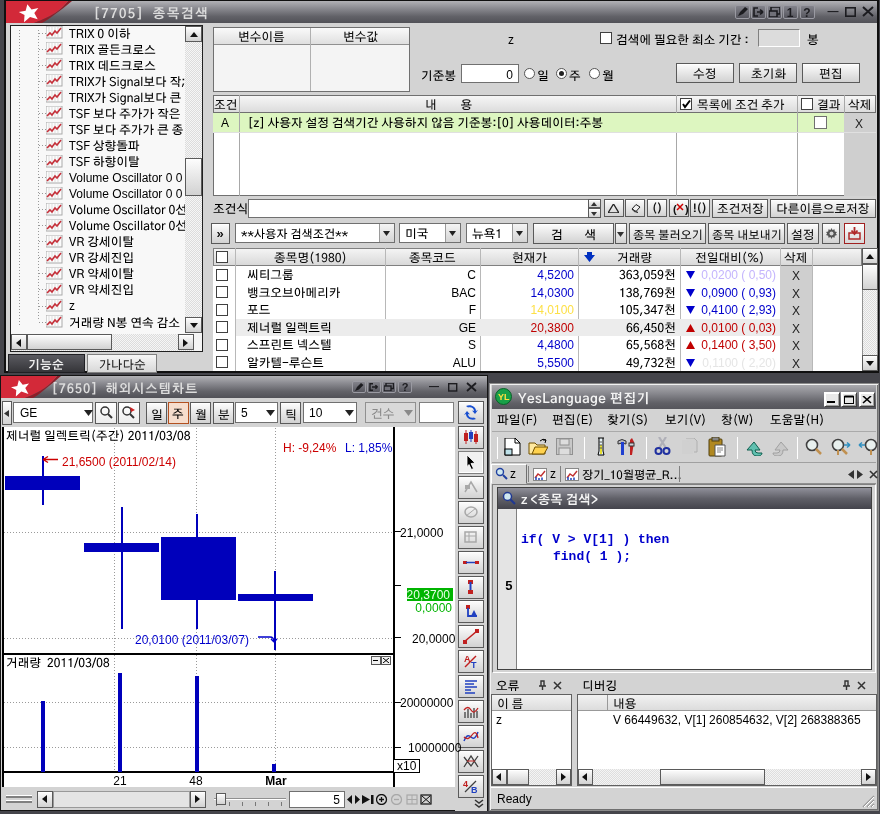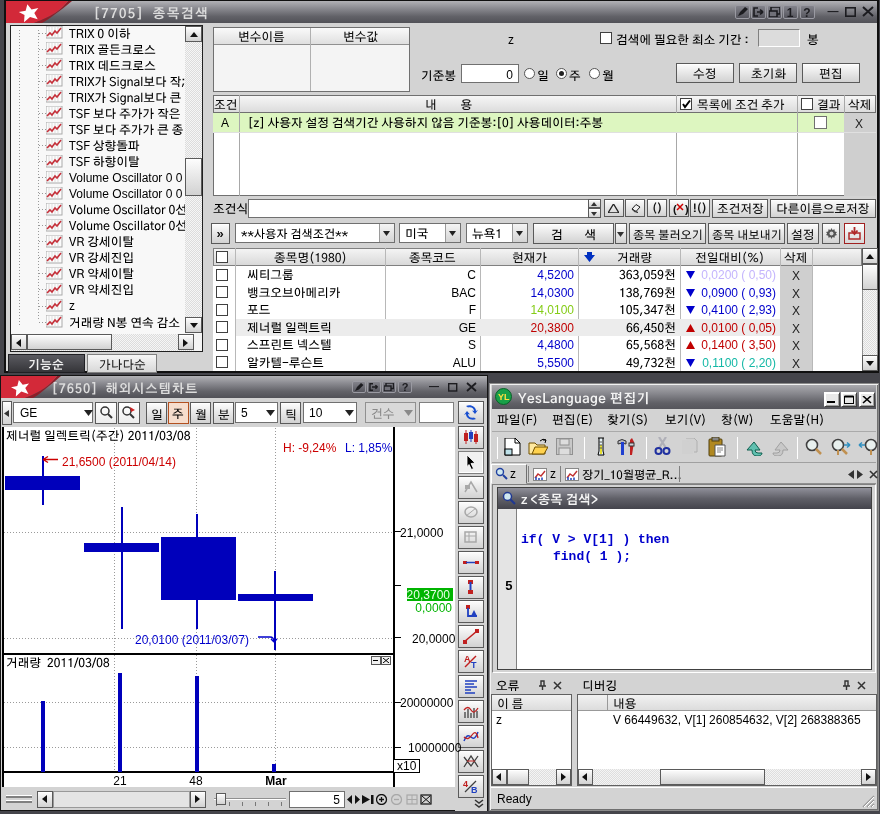--- a/index.html
+++ b/index.html
@@ -452,21 +452,21 @@
 <svg class="b" style="left:686px;top:288.5px" width="9" height="8" viewBox="0 0 9 8">
     <path d="M0 0 H9 L4.5 8 Z" fill="#0000cc"></path>
   </svg>
 <div class="tx" style="left:776px;top:285.5px;font:12px 'Liberation Sans',sans-serif;color:#0000cc;transform:translateX(-100%);">0,0900 ( 0,93)</div>
 <div class="tx" style="left:796px;top:286.5px;font:12px 'Liberation Sans',sans-serif;color:#222;transform:translateX(-50%);">X</div>
 <div class="b" style="left:216px;top:303.5px;width:12px;height:12px;background:#fff;border:1px solid #404040"></div>
 <svg class="t" style="left:247.0px;top:314.0px">
     <path d="M0.5 -0.2V-1.1H5.3V-4.3H6.4V-1.1H11.1V-0.2ZM1.5 -3.6V-4.6H3.2V-8H1.7V-9H10V-8H8.5V-4.6H10.2V-3.6ZM4.2 -4.6H7.5V-8H4.2Z M12.2 -0.3V-1.2H22.8V-0.3ZM13.8 -3.8V-8.9H21.3V-7.9H14.9V-4.7H21.4V-3.8Z" fill="#000"></path>
   </svg>
 <div class="tx" style="left:476px;top:303.0px;font:12px 'Liberation Sans',sans-serif;color:#000;transform:translateX(-100%);">F</div>
-<div class="tx" style="left:574px;top:303.0px;font:12px 'Liberation Sans',sans-serif;color:#84cc16;transform:translateX(-100%);">14,0100</div>
+<div class="tx" style="left:574px;top:303.0px;font:12px 'Liberation Sans',sans-serif;color:#fde047;transform:translateX(-100%);">14,0100</div>
 <svg class="t" style="left:619.4px;top:314.0px">
     <path d="M1.1 -6.7V-7.5H1.5Q2.5 -7.5 2.9 -7.9Q3.3 -8.2 3.3 -8.8V-9H4.3V0.1H3.1V-6.7Z M8.5 -4.5Q8.5 -3.4 8.7 -2.6Q8.8 -1.7 9.2 -1.2Q9.6 -0.7 10.2 -0.7Q10.7 -0.7 11 -1Q11.3 -1.3 11.5 -1.9Q11.7 -2.4 11.8 -3.1Q11.8 -3.7 11.8 -4.5Q11.8 -6.2 11.4 -7.2Q11 -8.2 10.2 -8.2Q9.3 -8.2 8.9 -7.2Q8.5 -6.2 8.5 -4.5ZM7.3 -4.5Q7.3 -5.7 7.6 -6.7Q7.8 -7.6 8.2 -8.2Q8.7 -8.7 9.1 -8.9Q9.6 -9.2 10.2 -9.2Q11.5 -9.2 12.3 -7.9Q13 -6.7 13 -4.5Q13 -2.4 12.3 -1.1Q11.6 0.2 10.2 0.2Q9.6 0.2 9.2 -0Q8.7 -0.3 8.2 -0.8Q7.8 -1.3 7.6 -2.3Q7.3 -3.2 7.3 -4.5Z M14.1 -1.5 15 -1.9Q15.3 -1.3 15.7 -1Q16.2 -0.7 16.7 -0.7Q17.6 -0.7 18 -1.3Q18.5 -1.8 18.5 -2.7Q18.5 -3.6 18 -4.2Q17.5 -4.7 16.7 -4.7Q15.8 -4.7 15.1 -3.9L14.4 -4.2L14.8 -8.9H19.2V-8H15.9L15.6 -5.2Q16.2 -5.6 17.1 -5.6Q18.2 -5.6 19 -4.9Q19.7 -4.1 19.7 -2.7Q19.7 -1.5 18.9 -0.7Q18.2 0.2 16.8 0.2Q15.8 0.2 15.1 -0.3Q14.4 -0.7 14.1 -1.5Z M20.9 2 21.9 -1.5H23.4L21.8 2Z M25 -1.6 25.9 -2Q26.5 -0.7 27.8 -0.7Q28.6 -0.7 29.1 -1.2Q29.6 -1.7 29.6 -2.5Q29.6 -3.3 29.1 -3.8Q28.5 -4.2 27.7 -4.2Q27.3 -4.2 26.9 -4.2V-5.1Q27.2 -5.1 27.6 -5.1Q28.3 -5.1 28.8 -5.5Q29.3 -6 29.3 -6.7Q29.3 -7.4 28.9 -7.8Q28.5 -8.2 27.8 -8.2Q26.7 -8.2 26.2 -6.9L25.2 -7.2Q25.5 -8.1 26.2 -8.6Q26.8 -9.2 27.8 -9.2Q29.1 -9.2 29.8 -8.5Q30.5 -7.8 30.5 -6.8Q30.5 -6.1 30.1 -5.5Q29.7 -5 29.1 -4.7Q29.8 -4.5 30.3 -4Q30.8 -3.4 30.8 -2.5Q30.8 -1.2 30 -0.5Q29.2 0.2 27.8 0.2Q26.8 0.2 26 -0.3Q25.3 -0.9 25 -1.6Z M31.6 -2.9 35.7 -9H36.7V-2.9H37.9V-2H36.7V0.1H35.6V-2H31.6ZM32.7 -2.9H35.6V-6Q35.6 -6.7 35.6 -7.3H35.6Q35.6 -7.3 34.8 -6.2Z M38.7 -8V-8.9H44.2V-8.2Q42 -4.5 40.9 0.1H39.8Q40.6 -3.9 42.9 -8Z M47.8 0.8V-2.2H48.9V-0.1H55.5V0.8ZM52 -4.8V-5.8H54V-9.8H55.1V-1.6H54V-4.8ZM47.4 -8.6V-9.5H51.4V-8.6ZM45.7 -3.2Q46.8 -3.6 47.8 -4.4Q48.7 -5.2 48.8 -6V-6.7H46.2V-7.6H52.5V-6.7H50V-6.1Q50 -5.3 50.9 -4.5Q51.7 -3.8 52.7 -3.4L52 -2.7Q51.4 -3 50.6 -3.5Q49.8 -4.1 49.4 -4.7Q49 -4.1 48.1 -3.4Q47.2 -2.8 46.4 -2.5Z" fill="#000"></path>
   </svg>
 <svg class="b" style="left:686px;top:306.0px" width="9" height="8" viewBox="0 0 9 8">
     <path d="M0 0 H9 L4.5 8 Z" fill="#0000cc"></path>
   </svg>
 <div class="tx" style="left:776px;top:303.0px;font:12px 'Liberation Sans',sans-serif;color:#0000cc;transform:translateX(-100%);">0,4100 ( 2,93)</div>
 <div class="tx" style="left:796px;top:304.0px;font:12px 'Liberation Sans',sans-serif;color:#222;transform:translateX(-50%);">X</div>
 <div class="b" style="left:236px;top:318.5px;width:544px;height:17px;background:#ececec"></div>
 <div class="b" style="left:216px;top:321.0px;width:12px;height:12px;background:#fff;border:1px solid #404040"></div>
@@ -474,21 +474,21 @@
     <path d="M9.2 1.1V-9.8H10.2V1.1ZM5.2 -4.7V-5.7H6.9V-9.5H7.9V0.6H6.9V-4.7ZM0.4 -1.3Q2.9 -3.4 2.9 -6.1V-7.8H1V-8.7H5.9V-7.8H4V-6.2Q4 -5.4 4.2 -4.7Q4.5 -3.9 4.8 -3.3Q5.2 -2.8 5.5 -2.4Q5.9 -2 6.2 -1.6L5.5 -1Q4.9 -1.5 4.3 -2.3Q3.7 -3.1 3.5 -3.8Q3.2 -3.1 2.6 -2.1Q1.9 -1.2 1.3 -0.6Z M17.4 -5.2V-6.3H20.6V-9.8H21.7V1.1H20.6V-5.2ZM13.3 -1.4V-9H14.4V-2.4H14.8Q16.8 -2.4 19.4 -2.7V-1.7Q16.9 -1.4 13.9 -1.4Z M26 1V-1.8H32.5V-2.8H25.9V-3.7H33.6V-1H27.1V0.1H33.9V1ZM30.6 -6.8V-7.8H32.5V-9.8H33.6V-4.2H32.5V-6.8ZM24.7 -4.6V-7.5H29.1V-8.6H24.7V-9.4H30.2V-6.6H25.8V-5.5H26.2Q28.9 -5.5 31 -5.7V-4.9Q28.7 -4.6 25.3 -4.6Z M40.6 0.9V-2H47.1V-3H40.5V-3.9H48.2V-1.1H41.7V-0H48.5V0.9ZM47.1 -4.4V-9.8H48.2V-4.4ZM39.1 -7.2Q39.1 -8.3 39.9 -9Q40.8 -9.6 42 -9.6Q43.3 -9.6 44.1 -9Q44.9 -8.3 44.9 -7.2Q44.9 -6.2 44.1 -5.5Q43.3 -4.9 42 -4.9Q40.7 -4.9 39.9 -5.5Q39.1 -6.2 39.1 -7.2ZM40.3 -7.2Q40.3 -6.6 40.8 -6.2Q41.2 -5.7 42 -5.7Q42.8 -5.7 43.3 -6.2Q43.8 -6.6 43.8 -7.2Q43.8 -7.9 43.3 -8.3Q42.8 -8.7 42 -8.7Q41.3 -8.7 40.8 -8.3Q40.3 -7.9 40.3 -7.2Z M52.1 -1.2V-2.1H59.9V1.1H58.8V-1.2ZM58.9 -2.7V-9.8H59.9V-2.7ZM55.6 -6V-7H56.8V-9.7H57.7V-2.9H56.8V-6ZM51 -3.4V-6.8H54.2V-8.3H50.9V-9.2H55.3V-5.9H52V-4.3H52.3Q54.3 -4.3 55.9 -4.5V-3.7Q53.8 -3.4 51.5 -3.4Z M61.8 -0.1V-1.1H72.4V-0.1ZM63.4 -2.9V-8.9H71.1V-8H64.5V-6.4H71V-5.4H64.5V-3.9H71.1V-2.9Z M75.5 -1.3V-2.2H83.1V1.2H82V-1.3ZM82 -2.8V-9.8H83.1V-2.8ZM74.4 -3.6V-6.9H79V-8.4H74.4V-9.2H80.1V-6H75.5V-4.5H76.1Q78.4 -4.5 81.3 -4.8V-3.9Q79.9 -3.8 78 -3.7Q76.2 -3.6 75.2 -3.6Z" fill="#000"></path>
   </svg>
 <div class="tx" style="left:476px;top:320.5px;font:12px 'Liberation Sans',sans-serif;color:#000;transform:translateX(-100%);">GE</div>
 <div class="tx" style="left:574px;top:320.5px;font:12px 'Liberation Sans',sans-serif;color:#c00000;transform:translateX(-100%);">20,3800</div>
 <svg class="t" style="left:626.2px;top:331.5px">
     <path d="M1.8 -2.8Q1.8 -1.9 2.3 -1.3Q2.7 -0.7 3.5 -0.7Q4.2 -0.7 4.7 -1.3Q5.1 -1.9 5.1 -2.8Q5.1 -3.8 4.7 -4.3Q4.2 -4.9 3.5 -4.9Q2.7 -4.9 2.3 -4.3Q1.8 -3.7 1.8 -2.8ZM0.6 -4Q0.6 -5 0.8 -5.9Q0.9 -6.8 1.3 -7.5Q1.7 -8.3 2.3 -8.7Q2.9 -9.2 3.8 -9.2Q5.4 -9.2 6.2 -7.5L5.3 -7.1Q4.7 -8.2 3.8 -8.2Q2.3 -8.2 1.9 -5.7Q1.7 -5 1.7 -4.6Q2 -5.2 2.5 -5.5Q3 -5.8 3.6 -5.8Q4.8 -5.8 5.5 -5Q6.3 -4.1 6.3 -2.8Q6.3 -1.5 5.6 -0.7Q4.8 0.2 3.5 0.2Q2.2 0.2 1.4 -0.7Q0.6 -1.7 0.6 -4Z M8.6 -2.8Q8.6 -1.9 9 -1.3Q9.5 -0.7 10.3 -0.7Q11 -0.7 11.5 -1.3Q11.9 -1.9 11.9 -2.8Q11.9 -3.8 11.5 -4.3Q11 -4.9 10.2 -4.9Q9.5 -4.9 9 -4.3Q8.6 -3.7 8.6 -2.8ZM7.4 -4Q7.4 -5 7.5 -5.9Q7.7 -6.8 8.1 -7.5Q8.4 -8.3 9.1 -8.7Q9.7 -9.2 10.6 -9.2Q12.2 -9.2 13 -7.5L12.1 -7.1Q11.5 -8.2 10.6 -8.2Q9 -8.2 8.6 -5.7Q8.5 -5 8.5 -4.6Q8.7 -5.2 9.2 -5.5Q9.7 -5.8 10.4 -5.8Q11.6 -5.8 12.3 -5Q13.1 -4.1 13.1 -2.8Q13.1 -1.5 12.3 -0.7Q11.6 0.2 10.3 0.2Q9 0.2 8.2 -0.7Q7.4 -1.7 7.4 -4Z M14.1 2 15.2 -1.5H16.6L15 2Z M18.1 -2.9 22.1 -9H23.1V-2.9H24.4V-2H23.1V0.1H22V-2H18.1ZM19.2 -2.9H22V-6Q22 -6.7 22 -7.3H22Q22 -7.3 21.3 -6.2Z M25.1 -1.5 26.1 -1.9Q26.3 -1.3 26.8 -1Q27.2 -0.7 27.8 -0.7Q28.6 -0.7 29.1 -1.3Q29.5 -1.8 29.5 -2.7Q29.5 -3.6 29 -4.2Q28.5 -4.7 27.7 -4.7Q26.8 -4.7 26.1 -3.9L25.4 -4.2L25.9 -8.9H30.2V-8H26.9L26.6 -5.2Q27.2 -5.6 28.1 -5.6Q29.2 -5.6 30 -4.9Q30.7 -4.1 30.7 -2.7Q30.7 -1.5 30 -0.7Q29.2 0.2 27.8 0.2Q26.8 0.2 26.1 -0.3Q25.5 -0.7 25.1 -1.5Z M33.1 -4.5Q33.1 -3.4 33.3 -2.6Q33.4 -1.7 33.8 -1.2Q34.2 -0.7 34.8 -0.7Q35.2 -0.7 35.6 -1Q35.9 -1.3 36.1 -1.9Q36.3 -2.4 36.4 -3.1Q36.4 -3.7 36.4 -4.5Q36.4 -6.2 36 -7.2Q35.6 -8.2 34.8 -8.2Q33.9 -8.2 33.5 -7.2Q33.1 -6.2 33.1 -4.5ZM31.9 -4.5Q31.9 -5.7 32.2 -6.7Q32.4 -7.6 32.8 -8.2Q33.2 -8.7 33.7 -8.9Q34.2 -9.2 34.8 -9.2Q36.1 -9.2 36.9 -7.9Q37.6 -6.7 37.6 -4.5Q37.6 -2.4 36.9 -1.1Q36.2 0.2 34.8 0.2Q34.2 0.2 33.7 -0Q33.3 -0.3 32.8 -0.8Q32.4 -1.3 32.2 -2.3Q31.9 -3.2 31.9 -4.5Z M41 0.8V-2.2H42.1V-0.1H48.7V0.8ZM45.2 -4.8V-5.8H47.2V-9.8H48.3V-1.6H47.2V-4.8ZM40.7 -8.6V-9.5H44.6V-8.6ZM39 -3.2Q40 -3.6 41 -4.4Q42 -5.2 42 -6V-6.7H39.4V-7.6H45.7V-6.7H43.2V-6.1Q43.2 -5.3 44.1 -4.5Q44.9 -3.8 45.9 -3.4L45.3 -2.7Q44.6 -3 43.8 -3.5Q43 -4.1 42.6 -4.7Q42.2 -4.1 41.3 -3.4Q40.4 -2.8 39.6 -2.5Z" fill="#000"></path>
   </svg>
 <svg class="b" style="left:686px;top:323.5px" width="9" height="8" viewBox="0 0 9 8">
     <path d="M4.5 0 L9 8 H0 Z" fill="#c00000"></path>
   </svg>
-<div class="tx" style="left:776px;top:320.5px;font:12px 'Liberation Sans',sans-serif;color:#c00000;transform:translateX(-100%);">0,0100 ( 0,05)</div>
+<div class="tx" style="left:776px;top:320.5px;font:12px 'Liberation Sans',sans-serif;color:#c00000;transform:translateX(-100%);">0,0100 ( 0,03)</div>
 <div class="tx" style="left:796px;top:321.5px;font:12px 'Liberation Sans',sans-serif;color:#222;transform:translateX(-50%);">X</div>
 <div class="b" style="left:216px;top:338.5px;width:12px;height:12px;background:#fff;border:1px solid #404040"></div>
 <svg class="t" style="left:247.0px;top:349.0px">
     <path d="M0.5 -0.3V-1.2H11.1V-0.3ZM1.1 -4.1Q2.1 -4.5 3 -5.2Q3.9 -5.8 4.6 -6.8Q5.3 -7.7 5.3 -8.6V-9.1H6.4V-8.6Q6.4 -7.9 6.8 -7.2Q7.2 -6.5 7.9 -5.9Q8.5 -5.3 9.2 -4.9Q9.9 -4.4 10.5 -4.2L9.9 -3.4Q8.8 -3.8 7.6 -4.8Q6.3 -5.8 5.8 -6.8Q5.3 -5.8 4.1 -4.8Q2.9 -3.9 1.7 -3.3Z M12.2 -0.3V-1.2H22.8V-0.3ZM13.1 -3.6V-4.5H14.8V-7.9H13.3V-8.9H21.7V-7.9H20.2V-4.5H21.9V-3.6ZM15.9 -4.5H19.1V-7.9H15.9Z M26.2 0.8V-2.2H27.3V-0.1H33.9V0.8ZM32.4 -1.6V-9.8H33.5V-1.6ZM24.8 -3.1V-6.6H29.4V-8.3H24.8V-9.2H30.5V-5.7H25.9V-3.9H26.5Q29 -3.9 31.7 -4.3V-3.4Q30.3 -3.2 28.4 -3.2Q26.6 -3.1 25.6 -3.1Z M35.5 -0.1V-1.1H46.1V-0.1ZM37.1 -2.9V-8.9H44.8V-8H38.2V-6.4H44.7V-5.4H38.2V-3.9H44.9V-2.9Z M52.1 -1.7V-2.7H59.8V1.2H58.7V-1.7ZM58.8 -3.2V-9.8H59.8V-3.2ZM54.4 -6.8V-7.8H56.6V-9.7H57.6V-3.4H56.6V-6.8ZM51.1 -4.2V-9.2H52.1V-5.1H52.4Q54 -5.1 55.9 -5.3V-4.4Q53.7 -4.2 51.5 -4.2Z M61.8 -0.3V-1.2H72.4V-0.3ZM62.4 -4.1Q63.3 -4.5 64.3 -5.2Q65.2 -5.8 65.9 -6.8Q66.6 -7.7 66.6 -8.6V-9.1H67.7V-8.6Q67.7 -7.9 68.1 -7.2Q68.5 -6.5 69.1 -5.9Q69.8 -5.3 70.5 -4.9Q71.2 -4.4 71.8 -4.2L71.2 -3.4Q70.1 -3.8 68.9 -4.8Q67.6 -5.8 67.1 -6.8Q66.6 -5.8 65.4 -4.8Q64.2 -3.9 63 -3.3Z M75.4 0.9V-1.7H82.2V-2.7H75.4V-3.6H83.3V-1H76.5V0H83.5V0.9ZM82.3 -4V-9.8H83.3V-4ZM78.9 -6.5V-7.4H80.2V-9.7H81.2V-4.2H80.2V-6.5ZM74.3 -4.5V-9.3H78.8V-8.4H75.4V-7.3H78.4V-6.5H75.4V-5.4H75.6Q77.7 -5.4 79.5 -5.6V-4.8Q77.3 -4.5 74.7 -4.5Z" fill="#000"></path>
   </svg>
 <div class="tx" style="left:476px;top:338.0px;font:12px 'Liberation Sans',sans-serif;color:#000;transform:translateX(-100%);">S</div>
 <div class="tx" style="left:574px;top:338.0px;font:12px 'Liberation Sans',sans-serif;color:#0000cc;transform:translateX(-100%);">4,4800</div>
 <svg class="t" style="left:626.2px;top:349.0px">
     <path d="M1.8 -2.8Q1.8 -1.9 2.3 -1.3Q2.7 -0.7 3.5 -0.7Q4.2 -0.7 4.7 -1.3Q5.1 -1.9 5.1 -2.8Q5.1 -3.8 4.7 -4.3Q4.2 -4.9 3.5 -4.9Q2.7 -4.9 2.3 -4.3Q1.8 -3.7 1.8 -2.8ZM0.6 -4Q0.6 -5 0.8 -5.9Q0.9 -6.8 1.3 -7.5Q1.7 -8.3 2.3 -8.7Q2.9 -9.2 3.8 -9.2Q5.4 -9.2 6.2 -7.5L5.3 -7.1Q4.7 -8.2 3.8 -8.2Q2.3 -8.2 1.9 -5.7Q1.7 -5 1.7 -4.6Q2 -5.2 2.5 -5.5Q3 -5.8 3.6 -5.8Q4.8 -5.8 5.5 -5Q6.3 -4.1 6.3 -2.8Q6.3 -1.5 5.6 -0.7Q4.8 0.2 3.5 0.2Q2.2 0.2 1.4 -0.7Q0.6 -1.7 0.6 -4Z M7.3 -1.5 8.3 -1.9Q8.5 -1.3 9 -1Q9.4 -0.7 9.9 -0.7Q10.8 -0.7 11.2 -1.3Q11.7 -1.8 11.7 -2.7Q11.7 -3.6 11.2 -4.2Q10.7 -4.7 9.9 -4.7Q9 -4.7 8.3 -3.9L7.6 -4.2L8.1 -8.9H12.4V-8H9.1L8.8 -5.2Q9.4 -5.6 10.3 -5.6Q11.4 -5.6 12.2 -4.9Q12.9 -4.1 12.9 -2.7Q12.9 -1.5 12.2 -0.7Q11.4 0.2 10 0.2Q9 0.2 8.3 -0.3Q7.7 -0.7 7.3 -1.5Z M14.1 2 15.2 -1.5H16.6L15 2Z M18.3 -1.5 19.3 -1.9Q19.5 -1.3 20 -1Q20.4 -0.7 21 -0.7Q21.8 -0.7 22.3 -1.3Q22.7 -1.8 22.7 -2.7Q22.7 -3.6 22.2 -4.2Q21.7 -4.7 20.9 -4.7Q20 -4.7 19.3 -3.9L18.6 -4.2L19.1 -8.9H23.4V-8H20.1L19.8 -5.2Q20.5 -5.6 21.3 -5.6Q22.5 -5.6 23.2 -4.9Q23.9 -4.1 23.9 -2.7Q23.9 -1.5 23.2 -0.7Q22.4 0.2 21 0.2Q20 0.2 19.4 -0.3Q18.7 -0.7 18.3 -1.5Z M26.4 -2.8Q26.4 -1.9 26.8 -1.3Q27.3 -0.7 28.1 -0.7Q28.8 -0.7 29.3 -1.3Q29.7 -1.9 29.7 -2.8Q29.7 -3.8 29.3 -4.3Q28.8 -4.9 28 -4.9Q27.3 -4.9 26.8 -4.3Q26.4 -3.7 26.4 -2.8ZM25.2 -4Q25.2 -5 25.3 -5.9Q25.5 -6.8 25.9 -7.5Q26.2 -8.3 26.9 -8.7Q27.5 -9.2 28.4 -9.2Q30 -9.2 30.8 -7.5L29.9 -7.1Q29.3 -8.2 28.4 -8.2Q26.8 -8.2 26.4 -5.7Q26.3 -5 26.3 -4.6Q26.5 -5.2 27 -5.5Q27.5 -5.8 28.2 -5.8Q29.4 -5.8 30.1 -5Q30.9 -4.1 30.9 -2.8Q30.9 -1.5 30.1 -0.7Q29.4 0.2 28.1 0.2Q26.8 0.2 26 -0.7Q25.2 -1.7 25.2 -4Z M33.3 -6.7Q33.3 -6 33.7 -5.6Q34.1 -5.2 34.8 -5.2Q35.4 -5.2 35.8 -5.6Q36.2 -6 36.2 -6.7Q36.2 -7.4 35.8 -7.8Q35.4 -8.2 34.8 -8.2Q34.1 -8.2 33.7 -7.8Q33.3 -7.3 33.3 -6.7ZM31.8 -2.4Q31.8 -3.4 32.3 -3.9Q32.8 -4.5 33.5 -4.8Q32.1 -5.4 32.1 -6.8Q32.1 -7.8 32.9 -8.5Q33.6 -9.2 34.8 -9.2Q35.9 -9.2 36.6 -8.5Q37.4 -7.8 37.4 -6.8Q37.4 -6 37 -5.5Q36.6 -5 36 -4.8Q36.7 -4.5 37.2 -3.9Q37.7 -3.3 37.7 -2.4Q37.7 -1.3 36.9 -0.5Q36 0.2 34.8 0.2Q33.5 0.2 32.7 -0.5Q31.8 -1.2 31.8 -2.4ZM33 -2.5Q33 -1.7 33.5 -1.2Q34 -0.7 34.8 -0.7Q35.5 -0.7 36 -1.2Q36.5 -1.7 36.5 -2.5Q36.5 -3.2 36 -3.8Q35.5 -4.3 34.8 -4.3Q34 -4.3 33.5 -3.8Q33 -3.2 33 -2.5Z M41 0.8V-2.2H42.1V-0.1H48.7V0.8ZM45.2 -4.8V-5.8H47.2V-9.8H48.3V-1.6H47.2V-4.8ZM40.7 -8.6V-9.5H44.6V-8.6ZM39 -3.2Q40 -3.6 41 -4.4Q42 -5.2 42 -6V-6.7H39.4V-7.6H45.7V-6.7H43.2V-6.1Q43.2 -5.3 44.1 -4.5Q44.9 -3.8 45.9 -3.4L45.3 -2.7Q44.6 -3 43.8 -3.5Q43 -4.1 42.6 -4.7Q42.2 -4.1 41.3 -3.4Q40.4 -2.8 39.6 -2.5Z" fill="#000"></path>
   </svg>
@@ -502,21 +502,21 @@
     <path d="M2.3 0.9V-2H8.6V-3H2.3V-3.9H9.7V-1.1H3.4V-0H10.1V0.9ZM8.6 -4.5V-9.8H9.7V-7.5H11.2V-6.6H9.7V-4.5ZM0.9 -7.2Q0.9 -8.3 1.7 -8.9Q2.5 -9.6 3.8 -9.6Q5.1 -9.6 5.9 -8.9Q6.7 -8.3 6.7 -7.2Q6.7 -6.2 5.9 -5.5Q5.1 -4.9 3.8 -4.9Q2.5 -4.9 1.7 -5.5Q0.9 -6.2 0.9 -7.2ZM2 -7.2Q2 -6.6 2.5 -6.2Q3 -5.8 3.8 -5.8Q4.6 -5.8 5.1 -6.2Q5.6 -6.6 5.6 -7.2Q5.6 -7.9 5.1 -8.3Q4.6 -8.7 3.8 -8.7Q3 -8.7 2.5 -8.3Q2 -7.9 2 -7.2Z M20.1 1.1V-9.8H21.2V-5.3H22.9V-4.2H21.2V1.1ZM12.6 -1.4Q14 -2 15 -3Q16 -4 16.5 -4.8H12.9V-5.8H16.9Q17 -6.1 17.2 -6.7Q17.3 -7.3 17.3 -7.8H13.2V-8.8H18.4Q18.4 -5.9 17.1 -3.9Q15.8 -1.8 13.3 -0.6Z M25.8 0.9V-1.7H32.5V-2.7H25.7V-3.6H33.6V-1H26.9V0H33.9V0.9ZM32.6 -4V-9.8H33.6V-4ZM29.3 -6.5V-7.4H30.6V-9.7H31.6V-4.2H30.6V-6.5ZM24.7 -4.5V-9.3H29.2V-8.4H25.8V-7.3H28.8V-6.5H25.8V-5.4H26Q28.1 -5.4 29.9 -5.6V-4.8Q27.7 -4.5 25.1 -4.5Z M35.6 -3.9V-4.9H41.2V-3.9Z M42.3 -1.8V-2.7H52.9V-1.8H48.2V1.1H47V-1.8ZM43.9 -4V-7.2H50.3V-8.5H43.8V-9.4H51.4V-6.3H45V-5H51.6V-4Z M55.7 0.7V-2.5H56.8V-0.2H63.3V0.7ZM54 -3.3V-4.2H64.6V-3.3ZM54.6 -6.1Q55.6 -6.4 56.5 -6.8Q57.4 -7.3 58.1 -8Q58.8 -8.7 58.8 -9.4V-9.7H59.9V-9.4Q59.9 -8.7 60.6 -8Q61.3 -7.3 62.2 -6.8Q63.1 -6.4 63.9 -6.1L63.4 -5.3Q62.3 -5.6 61.1 -6.4Q59.9 -7.1 59.3 -7.9Q58.8 -7.1 57.6 -6.4Q56.4 -5.6 55.2 -5.2Z M65.6 -0.1V-1.1H76.2V-0.1ZM67.2 -2.9V-8.9H74.9V-8H68.4V-6.4H74.8V-5.4H68.4V-3.9H75V-2.9Z" fill="#000"></path>
   </svg>
 <div class="tx" style="left:476px;top:355.5px;font:12px 'Liberation Sans',sans-serif;color:#000;transform:translateX(-100%);">ALU</div>
 <div class="tx" style="left:574px;top:355.5px;font:12px 'Liberation Sans',sans-serif;color:#0000cc;transform:translateX(-100%);">5,5500</div>
 <svg class="t" style="left:626.2px;top:366.5px">
     <path d="M0.3 -2.9 4.3 -9H5.3V-2.9H6.6V-2H5.3V0.1H4.2V-2H0.3ZM1.4 -2.9H4.2V-6Q4.2 -6.7 4.2 -7.3H4.2Q4.2 -7.3 3.5 -6.2Z M8.4 -6.2Q8.4 -5.2 8.9 -4.7Q9.4 -4.1 10.1 -4.1Q10.8 -4.1 11.3 -4.7Q11.7 -5.2 11.7 -6.1Q11.7 -7 11.3 -7.6Q10.8 -8.2 10.1 -8.2Q9.4 -8.2 8.9 -7.6Q8.4 -7.1 8.4 -6.2ZM7.3 -1.5 8.2 -1.8Q8.5 -1.3 8.9 -1Q9.3 -0.7 9.8 -0.7Q10.3 -0.7 10.7 -1Q11.1 -1.3 11.4 -1.8Q11.6 -2.3 11.7 -2.9Q11.8 -3.6 11.8 -4.3Q11.6 -3.8 11.1 -3.5Q10.6 -3.2 9.9 -3.2Q8.8 -3.2 8 -4Q7.3 -4.8 7.3 -6.1Q7.3 -7.5 8.1 -8.3Q8.9 -9.2 10.1 -9.2Q11.1 -9.2 11.8 -8.5Q12.5 -7.8 12.8 -6.8Q12.9 -6 12.9 -4.9Q12.9 -2.5 12.2 -1.1Q11.4 0.2 9.8 0.2Q8.9 0.2 8.2 -0.3Q7.6 -0.8 7.3 -1.5Z M14.1 2 15.2 -1.5H16.6L15 2Z M18.3 -8V-8.9H23.9V-8.2Q21.6 -4.5 20.6 0.1H19.4Q20.2 -3.9 22.6 -8Z M25 -1.6 25.9 -2Q26.5 -0.7 27.8 -0.7Q28.6 -0.7 29.1 -1.2Q29.6 -1.7 29.6 -2.5Q29.6 -3.3 29.1 -3.8Q28.5 -4.2 27.7 -4.2Q27.3 -4.2 26.9 -4.2V-5.1Q27.2 -5.1 27.6 -5.1Q28.3 -5.1 28.8 -5.5Q29.3 -6 29.3 -6.7Q29.3 -7.4 28.9 -7.8Q28.5 -8.2 27.8 -8.2Q26.7 -8.2 26.2 -6.9L25.2 -7.2Q25.5 -8.1 26.2 -8.6Q26.8 -9.2 27.8 -9.2Q29.1 -9.2 29.8 -8.5Q30.5 -7.8 30.5 -6.8Q30.5 -6.1 30.1 -5.5Q29.7 -5 29.1 -4.7Q29.8 -4.5 30.3 -4Q30.8 -3.4 30.8 -2.5Q30.8 -1.2 30 -0.5Q29.2 0.2 27.8 0.2Q26.8 0.2 26 -0.3Q25.3 -0.9 25 -1.6Z M32 -6.9Q32.2 -7.9 32.9 -8.5Q33.6 -9.2 34.7 -9.2Q35.9 -9.2 36.6 -8.5Q37.4 -7.8 37.4 -6.6Q37.4 -5.3 36 -4Q35.9 -3.9 35.5 -3.5Q35.2 -3.2 35.1 -3.1Q35 -3 34.7 -2.7Q34.4 -2.5 34.3 -2.4Q34.2 -2.2 34.1 -2Q33.9 -1.8 33.8 -1.6Q33.7 -1.5 33.6 -1.3Q33.5 -1.1 33.4 -0.9H37.4V0H32Q32 -0.5 32.2 -1Q32.4 -1.5 32.6 -1.9Q32.9 -2.3 33.4 -2.8Q33.9 -3.4 34.2 -3.7Q34.5 -3.9 35.1 -4.5Q36.2 -5.6 36.2 -6.7Q36.2 -7.4 35.8 -7.8Q35.4 -8.2 34.7 -8.2Q34 -8.2 33.6 -7.8Q33.1 -7.3 32.9 -6.6Z M41 0.8V-2.2H42.1V-0.1H48.7V0.8ZM45.2 -4.8V-5.8H47.2V-9.8H48.3V-1.6H47.2V-4.8ZM40.7 -8.6V-9.5H44.6V-8.6ZM39 -3.2Q40 -3.6 41 -4.4Q42 -5.2 42 -6V-6.7H39.4V-7.6H45.7V-6.7H43.2V-6.1Q43.2 -5.3 44.1 -4.5Q44.9 -3.8 45.9 -3.4L45.3 -2.7Q44.6 -3 43.8 -3.5Q43 -4.1 42.6 -4.7Q42.2 -4.1 41.3 -3.4Q40.4 -2.8 39.6 -2.5Z" fill="#000"></path>
   </svg>
 <svg class="b" style="left:686px;top:358.5px" width="9" height="8" viewBox="0 0 9 8">
     <path d="M0 0 H9 L4.5 8 Z" fill="#0000cc"></path>
   </svg>
-<div class="tx" style="left:776px;top:355.5px;font:12px 'Liberation Sans',sans-serif;color:#14b8a6;transform:translateX(-100%);">0,1100 ( 2,20)</div>
+<div class="tx" style="left:776px;top:355.5px;font:12px 'Liberation Sans',sans-serif;color:#e5e5e5;transform:translateX(-100%);">0,1100 ( 2,20)</div>
 <div class="tx" style="left:796px;top:356.5px;font:12px 'Liberation Sans',sans-serif;color:#222;transform:translateX(-50%);">X</div>
 <div class="b" style="left:862px;top:248px;width:16px;height:123px;background:#e8e8e8;background-image:repeating-conic-gradient(#f6f6f6 0 25%,#dcdcdc 0 50%);background-size:2px 2px;border:1px solid #909090"></div>
 <div class="b" style="left:862px;top:248px;width:16px;height:16px;background:linear-gradient(#fdfdfd,#e9e9e9 45%,#d2d2d2);border:1px solid #5a5a5a;box-shadow:inset 0 1px 0 #fff"></div>
 <svg class="b" style="left:866px;top:254px" width="8" height="5" viewBox="0 0 8 5">
     <path d="M4 0 L8 5 H0 Z" fill="#111"></path>
   </svg>
 <div class="b" style="left:862px;top:355px;width:16px;height:16px;background:linear-gradient(#fdfdfd,#e9e9e9 45%,#d2d2d2);border:1px solid #5a5a5a;box-shadow:inset 0 1px 0 #fff"></div>
 <svg class="b" style="left:866px;top:361px" width="8" height="5" viewBox="0 0 8 5">
     <path d="M0 0 H8 L4 5 Z" fill="#111"></path>
   </svg>
@@ -722,21 +722,21 @@
 <div class="b" style="left:5px;top:476px;width:75px;height:14px;background:#0000bb"></div>
 <div class="b" style="left:121px;top:507px;width:2px;height:122px;background:#0000bb"></div>
 <div class="b" style="left:84px;top:543px;width:75px;height:9px;background:#0000bb"></div>
 <div class="b" style="left:196px;top:514px;width:2px;height:115px;background:#0000bb"></div>
 <div class="b" style="left:161px;top:537px;width:75px;height:63px;background:#0000bb"></div>
 <div class="b" style="left:274px;top:571px;width:2px;height:79px;background:#0000bb"></div>
 <div class="b" style="left:238px;top:594px;width:75px;height:7px;background:#0000bb"></div>
 <svg class="b" style="left:42px;top:455px" width="18" height="9" viewBox="0 0 18 9">
     <path d="M1 4.5 H16 M1 4.5 L6 1.5 M1 4.5 L6 7.5" stroke="#cc0000" stroke-width="1.4" fill="none"></path>
   </svg>
-<div class="tx" style="left:62px;top:455px;font:12px 'Liberation Sans',sans-serif;color:#cc0000;">21,6500 (2011/04/14)</div>
+<div class="tx" style="left:62px;top:455px;font:12px 'Liberation Sans',sans-serif;color:#cc0000;">21,6500 (2011/02/14)</div>
 <div class="tx" style="left:283px;top:441px;font:12px 'Liberation Sans',sans-serif;color:#cc0000;">H: -9,24%</div>
 <div class="tx" style="left:345px;top:441px;font:12px 'Liberation Sans',sans-serif;color:#0000cc;">L: 1,85%</div>
 <div class="tx" style="left:135px;top:633px;font:12px 'Liberation Sans',sans-serif;color:#0000cc;">20,0100 (2011/03/07)</div>
 <svg class="b" style="left:258px;top:634px" width="20" height="14" viewBox="0 0 20 14">
     <path d="M0 3 H12 Q16 3 16 8 M16 8 L13 5 M16 8 L19 5" stroke="#0000cc" stroke-width="1.3" fill="none"></path>
   </svg>
 <svg class="t" style="left:6.0px;top:440px">
     <path d="M9.2 1.1V-9.8H10.2V1.1ZM5.2 -4.7V-5.7H6.9V-9.5H7.9V0.6H6.9V-4.7ZM0.4 -1.3Q2.9 -3.4 2.9 -6.1V-7.8H1V-8.7H5.9V-7.8H4V-6.2Q4 -5.4 4.2 -4.7Q4.5 -3.9 4.8 -3.3Q5.2 -2.8 5.5 -2.4Q5.9 -2 6.2 -1.6L5.5 -1Q4.9 -1.5 4.3 -2.3Q3.7 -3.1 3.5 -3.8Q3.2 -3.1 2.6 -2.1Q1.9 -1.2 1.3 -0.6Z M17.4 -5.2V-6.3H20.6V-9.8H21.7V1.1H20.6V-5.2ZM13.3 -1.4V-9H14.4V-2.4H14.8Q16.8 -2.4 19.4 -2.7V-1.7Q16.9 -1.4 13.9 -1.4Z M26 1V-1.8H32.5V-2.8H25.9V-3.7H33.6V-1H27.1V0.1H33.9V1ZM30.6 -6.8V-7.8H32.5V-9.8H33.6V-4.2H32.5V-6.8ZM24.7 -4.6V-7.5H29.1V-8.6H24.7V-9.4H30.2V-6.6H25.8V-5.5H26.2Q28.9 -5.5 31 -5.7V-4.9Q28.7 -4.6 25.3 -4.6Z M40.6 0.9V-2H47.1V-3H40.5V-3.9H48.2V-1.1H41.7V-0H48.5V0.9ZM47.1 -4.4V-9.8H48.2V-4.4ZM39.1 -7.2Q39.1 -8.3 39.9 -9Q40.8 -9.6 42 -9.6Q43.3 -9.6 44.1 -9Q44.9 -8.3 44.9 -7.2Q44.9 -6.2 44.1 -5.5Q43.3 -4.9 42 -4.9Q40.7 -4.9 39.9 -5.5Q39.1 -6.2 39.1 -7.2ZM40.3 -7.2Q40.3 -6.6 40.8 -6.2Q41.2 -5.7 42 -5.7Q42.8 -5.7 43.3 -6.2Q43.8 -6.6 43.8 -7.2Q43.8 -7.9 43.3 -8.3Q42.8 -8.7 42 -8.7Q41.3 -8.7 40.8 -8.3Q40.3 -7.9 40.3 -7.2Z M52.1 -1.2V-2.1H59.9V1.1H58.8V-1.2ZM58.9 -2.7V-9.8H59.9V-2.7ZM55.6 -6V-7H56.8V-9.7H57.7V-2.9H56.8V-6ZM51 -3.4V-6.8H54.2V-8.3H50.9V-9.2H55.3V-5.9H52V-4.3H52.3Q54.3 -4.3 55.9 -4.5V-3.7Q53.8 -3.4 51.5 -3.4Z M61.8 -0.1V-1.1H72.4V-0.1ZM63.4 -2.9V-8.9H71.1V-8H64.5V-6.4H71V-5.4H64.5V-3.9H71.1V-2.9Z M75.5 -1.3V-2.2H83.1V1.2H82V-1.3ZM82 -2.8V-9.8H83.1V-2.8ZM74.4 -3.6V-6.9H79V-8.4H74.4V-9.2H80.1V-6H75.5V-4.5H76.1Q78.4 -4.5 81.3 -4.8V-3.9Q79.9 -3.8 78 -3.7Q76.2 -3.6 75.2 -3.6Z M86.4 -4.3Q86.4 -7.7 88.4 -10.4L89.2 -9.9Q88.9 -9.4 88.7 -9.1Q88.6 -8.9 88.3 -8.3Q88 -7.7 87.8 -7.2Q87.7 -6.7 87.6 -5.9Q87.5 -5.1 87.5 -4.3Q87.5 -3.3 87.6 -2.4Q87.7 -1.6 88 -0.9Q88.3 -0.2 88.6 0.3Q88.8 0.7 89.2 1.3L88.4 1.8Q87.5 0.5 86.9 -0.9Q86.4 -2.3 86.4 -4.3Z M90.5 -2.6V-3.6H101.1V-2.6H96.4V1.1H95.3V-2.6ZM91.3 -5.1Q91.9 -5.3 92.6 -5.6Q93.2 -5.8 93.8 -6.2Q94.4 -6.5 94.8 -7Q95.2 -7.4 95.2 -7.9V-8.4H92V-9.3H99.7V-8.4H96.5V-7.9Q96.6 -7.4 97 -7Q97.4 -6.5 98 -6.2Q98.6 -5.8 99.2 -5.6Q99.8 -5.3 100.4 -5.2L99.9 -4.4Q98.7 -4.7 97.6 -5.3Q96.4 -6 95.9 -6.8Q95.4 -6.1 94.3 -5.4Q93.1 -4.7 91.8 -4.3Z M104.3 0.7V-2.8H105.4V-0.3H111.7V0.7ZM110.2 -2V-9.8H111.3V-6.3H112.9V-5.3H111.3V-2ZM102.3 -3.9Q104.3 -4.6 105.6 -5.7Q106.9 -6.9 107.1 -8.1H103V-9.1H108.4Q108.4 -8.1 108 -7.3Q107.7 -6.4 107.1 -5.8Q106.6 -5.2 105.8 -4.6Q105.1 -4.1 104.4 -3.7Q103.7 -3.4 103 -3.1Z M114.2 1.3Q115.1 0 115.5 -1.3Q116 -2.6 116 -4.3Q116 -5.3 115.8 -6.1Q115.7 -7 115.4 -7.7Q115.1 -8.4 114.8 -8.8Q114.6 -9.3 114.2 -9.9L115 -10.4Q117.1 -7.7 117.1 -4.3Q117.1 -2.3 116.5 -0.9Q115.9 0.5 115 1.8Z M122.3 -6.9Q122.6 -7.9 123.3 -8.5Q123.9 -9.2 125.1 -9.2Q126.2 -9.2 127 -8.5Q127.7 -7.8 127.7 -6.6Q127.7 -5.3 126.3 -4Q126.2 -3.9 125.9 -3.5Q125.5 -3.2 125.4 -3.1Q125.3 -3 125.1 -2.7Q124.8 -2.5 124.7 -2.4Q124.6 -2.2 124.4 -2Q124.2 -1.8 124.1 -1.6Q124 -1.5 123.9 -1.3Q123.8 -1.1 123.7 -0.9H127.7V0H122.4Q122.4 -0.5 122.5 -1Q122.7 -1.5 123 -1.9Q123.2 -2.3 123.7 -2.8Q124.2 -3.4 124.5 -3.7Q124.8 -3.9 125.4 -4.5Q126.6 -5.6 126.6 -6.7Q126.6 -7.4 126.1 -7.8Q125.7 -8.2 125.1 -8.2Q124.4 -8.2 123.9 -7.8Q123.5 -7.3 123.3 -6.6Z M130.2 -4.5Q130.2 -3.4 130.4 -2.6Q130.5 -1.7 130.9 -1.2Q131.3 -0.7 131.9 -0.7Q132.4 -0.7 132.7 -1Q133 -1.3 133.2 -1.9Q133.4 -2.4 133.5 -3.1Q133.6 -3.7 133.6 -4.5Q133.6 -6.2 133.1 -7.2Q132.7 -8.2 131.9 -8.2Q131 -8.2 130.6 -7.2Q130.2 -6.2 130.2 -4.5ZM129 -4.5Q129 -5.7 129.3 -6.7Q129.5 -7.6 130 -8.2Q130.4 -8.7 130.9 -8.9Q131.3 -9.2 131.9 -9.2Q133.2 -9.2 134 -7.9Q134.7 -6.7 134.7 -4.5Q134.7 -2.4 134 -1.1Q133.3 0.2 131.9 0.2Q131.4 0.2 130.9 -0Q130.4 -0.3 130 -0.8Q129.5 -1.3 129.3 -2.3Q129 -3.2 129 -4.5Z M136.4 -6.7V-7.5H136.8Q137.8 -7.5 138.2 -7.9Q138.6 -8.2 138.6 -8.8V-9H139.6V0.1H138.4V-6.7Z M143.2 -6.7V-7.5H143.6Q144.6 -7.5 145 -7.9Q145.4 -8.2 145.4 -8.8V-9H146.4V0.1H145.2V-6.7Z M148.7 0.7 152.1 -9.5H153.3L149.8 0.7Z M154.8 -4.5Q154.8 -3.4 155 -2.6Q155.2 -1.7 155.5 -1.2Q155.9 -0.7 156.5 -0.7Q157 -0.7 157.3 -1Q157.7 -1.3 157.8 -1.9Q158 -2.4 158.1 -3.1Q158.2 -3.7 158.2 -4.5Q158.2 -6.2 157.8 -7.2Q157.4 -8.2 156.5 -8.2Q155.6 -8.2 155.2 -7.2Q154.8 -6.2 154.8 -4.5ZM153.7 -4.5Q153.7 -5.7 153.9 -6.7Q154.2 -7.6 154.6 -8.2Q155 -8.7 155.5 -8.9Q156 -9.2 156.5 -9.2Q157.9 -9.2 158.6 -7.9Q159.4 -6.7 159.4 -4.5Q159.4 -2.4 158.6 -1.1Q157.9 0.2 156.5 0.2Q156 0.2 155.5 -0Q155 -0.3 154.6 -0.8Q154.2 -1.3 153.9 -2.3Q153.7 -3.2 153.7 -4.5Z M160.3 -1.6 161.2 -2Q161.9 -0.7 163.1 -0.7Q163.9 -0.7 164.4 -1.2Q165 -1.7 165 -2.5Q165 -3.3 164.4 -3.8Q163.8 -4.2 163 -4.2Q162.6 -4.2 162.2 -4.2V-5.1Q162.5 -5.1 162.9 -5.1Q163.7 -5.1 164.1 -5.5Q164.6 -6 164.6 -6.7Q164.6 -7.4 164.2 -7.8Q163.8 -8.2 163.1 -8.2Q162 -8.2 161.5 -6.9L160.5 -7.2Q160.8 -8.1 161.5 -8.6Q162.1 -9.2 163.2 -9.2Q164.4 -9.2 165.1 -8.5Q165.8 -7.8 165.8 -6.8Q165.8 -6.1 165.4 -5.5Q165 -5 164.4 -4.7Q165.1 -4.5 165.6 -4Q166.1 -3.4 166.1 -2.5Q166.1 -1.2 165.3 -0.5Q164.5 0.2 163.2 0.2Q162.1 0.2 161.4 -0.3Q160.6 -0.9 160.3 -1.6Z M166.5 0.7 170 -9.5H171.1L167.7 0.7Z M172.7 -4.5Q172.7 -3.4 172.8 -2.6Q173 -1.7 173.4 -1.2Q173.8 -0.7 174.4 -0.7Q174.8 -0.7 175.2 -1Q175.5 -1.3 175.7 -1.9Q175.9 -2.4 175.9 -3.1Q176 -3.7 176 -4.5Q176 -6.2 175.6 -7.2Q175.2 -8.2 174.3 -8.2Q173.5 -8.2 173.1 -7.2Q172.7 -6.2 172.7 -4.5ZM171.5 -4.5Q171.5 -5.7 171.8 -6.7Q172 -7.6 172.4 -8.2Q172.8 -8.7 173.3 -8.9Q173.8 -9.2 174.3 -9.2Q175.7 -9.2 176.4 -7.9Q177.2 -6.7 177.2 -4.5Q177.2 -2.4 176.5 -1.1Q175.8 0.2 174.4 0.2Q173.8 0.2 173.3 -0Q172.8 -0.3 172.4 -0.8Q172 -1.3 171.8 -2.3Q171.5 -3.2 171.5 -4.5Z M179.7 -6.7Q179.7 -6 180.1 -5.6Q180.5 -5.2 181.1 -5.2Q181.8 -5.2 182.2 -5.6Q182.6 -6 182.6 -6.7Q182.6 -7.4 182.2 -7.8Q181.8 -8.2 181.1 -8.2Q180.5 -8.2 180.1 -7.8Q179.7 -7.3 179.7 -6.7ZM178.2 -2.4Q178.2 -3.4 178.7 -3.9Q179.2 -4.5 179.9 -4.8Q178.5 -5.4 178.5 -6.8Q178.5 -7.8 179.2 -8.5Q180 -9.2 181.1 -9.2Q182.2 -9.2 183 -8.5Q183.8 -7.8 183.8 -6.8Q183.8 -6 183.4 -5.5Q183 -5 182.4 -4.8Q183.1 -4.5 183.6 -3.9Q184.1 -3.3 184.1 -2.4Q184.1 -1.3 183.2 -0.5Q182.4 0.2 181.1 0.2Q179.9 0.2 179.1 -0.5Q178.2 -1.2 178.2 -2.4ZM179.4 -2.5Q179.4 -1.7 179.9 -1.2Q180.4 -0.7 181.1 -0.7Q181.9 -0.7 182.4 -1.2Q182.9 -1.7 182.9 -2.5Q182.9 -3.2 182.4 -3.8Q181.9 -4.3 181.1 -4.3Q180.4 -4.3 179.9 -3.8Q179.4 -3.2 179.4 -2.5Z" fill="#000"></path>
   </svg>
 <div class="b" style="left:395px;top:531px;width:6px;height:1px;background:#000"></div>

